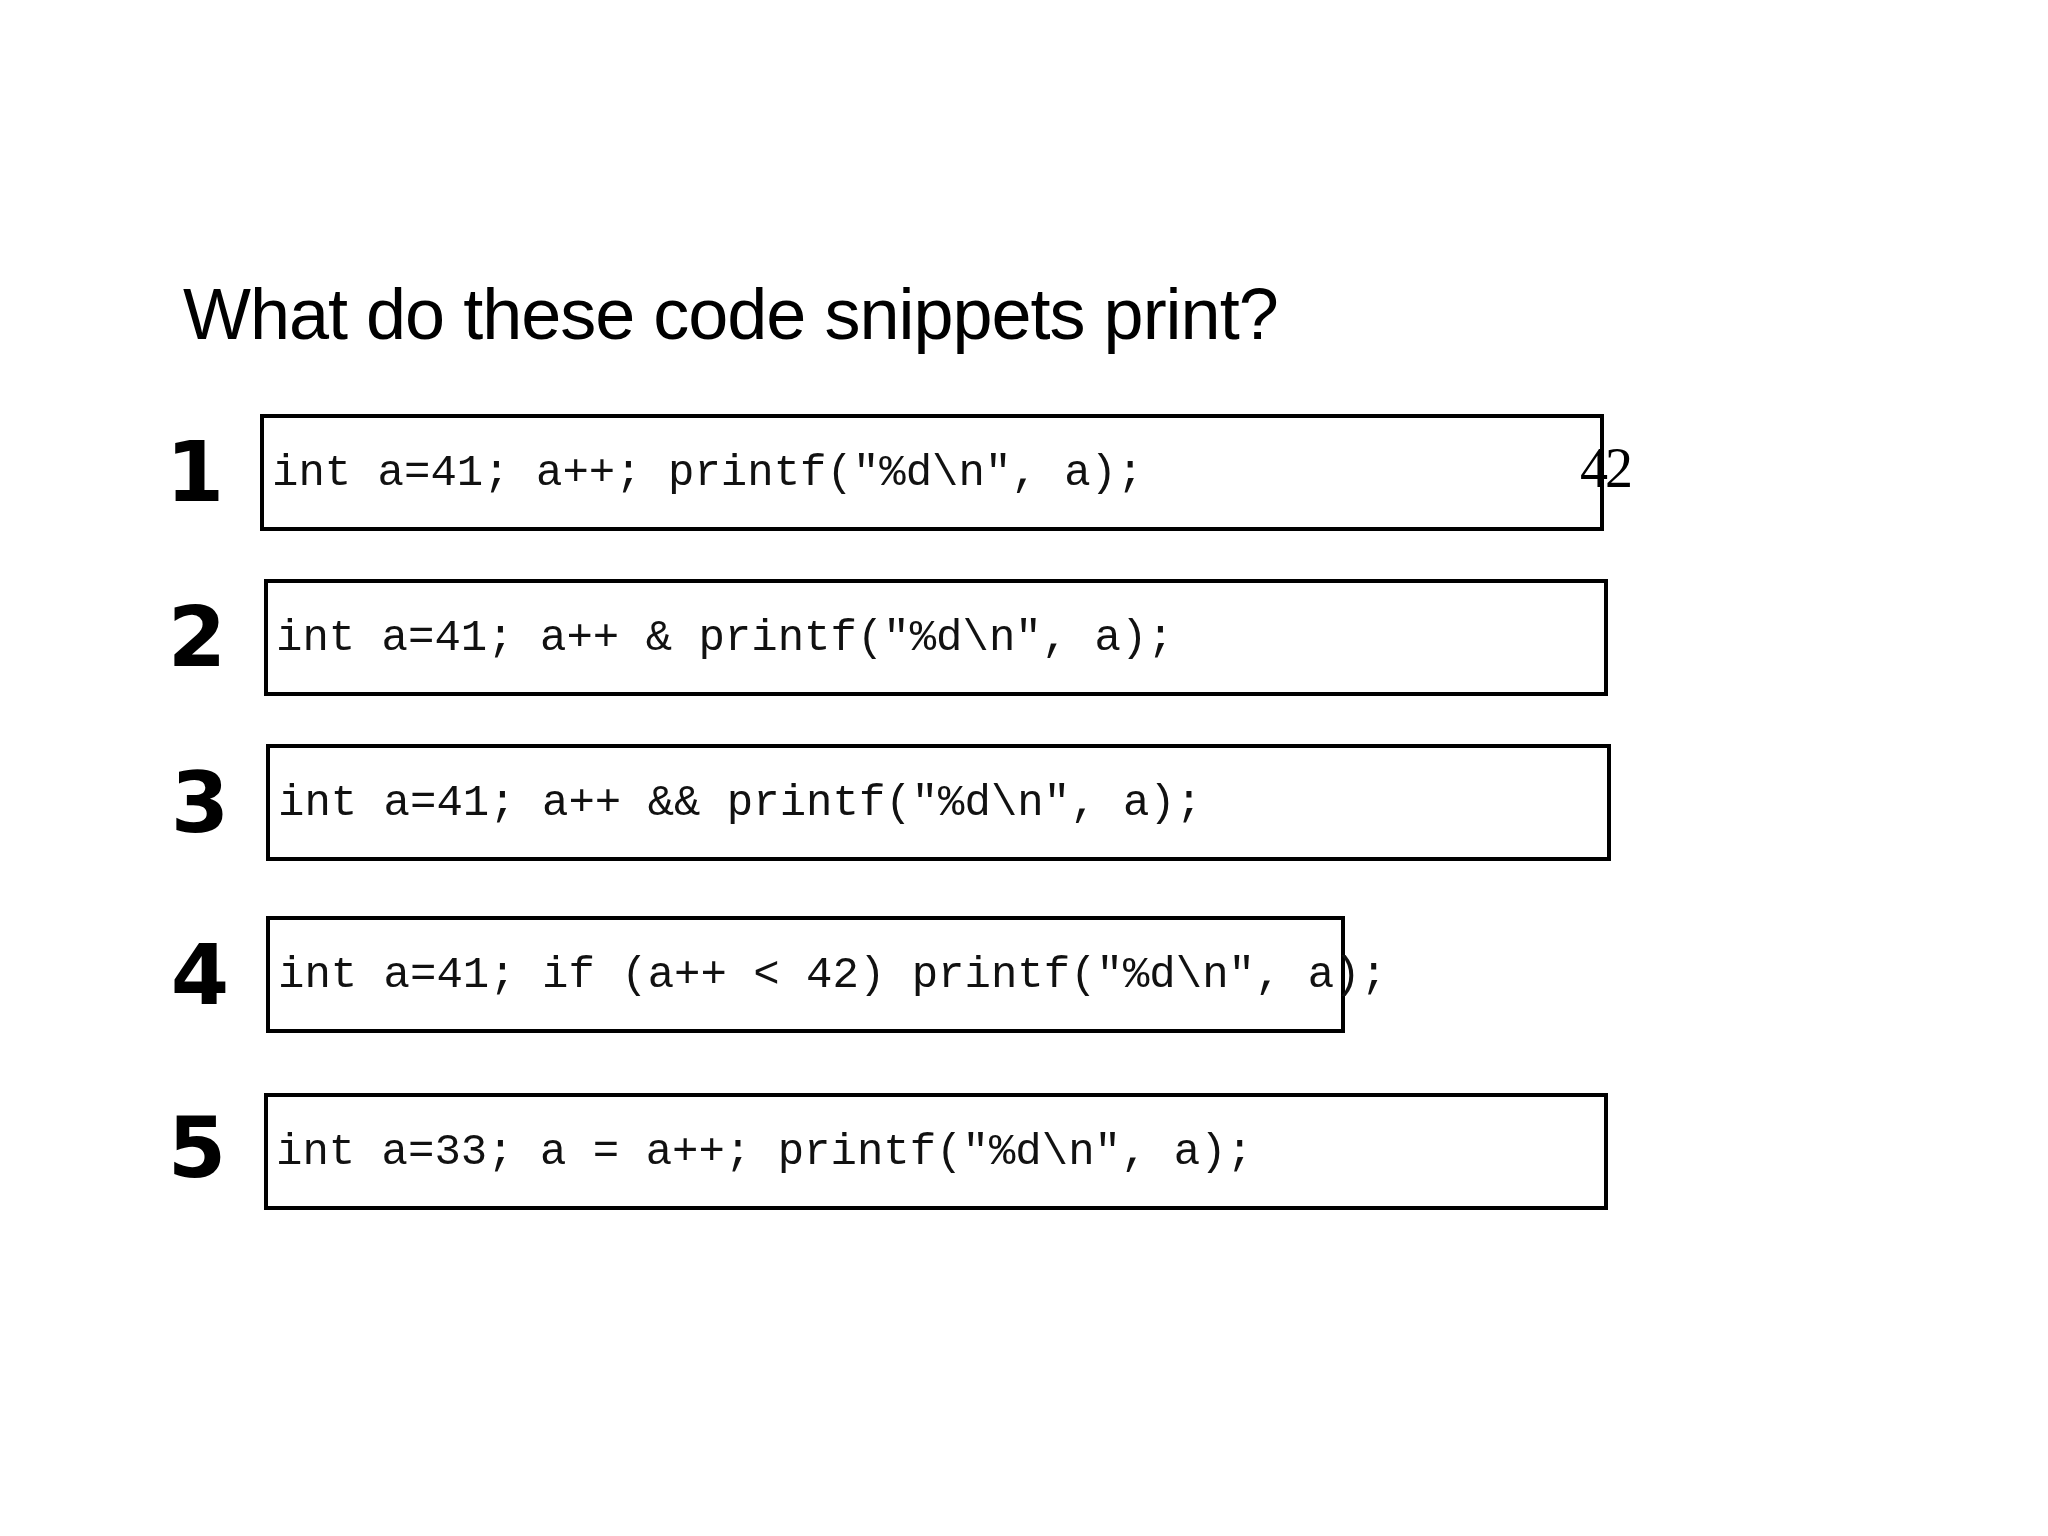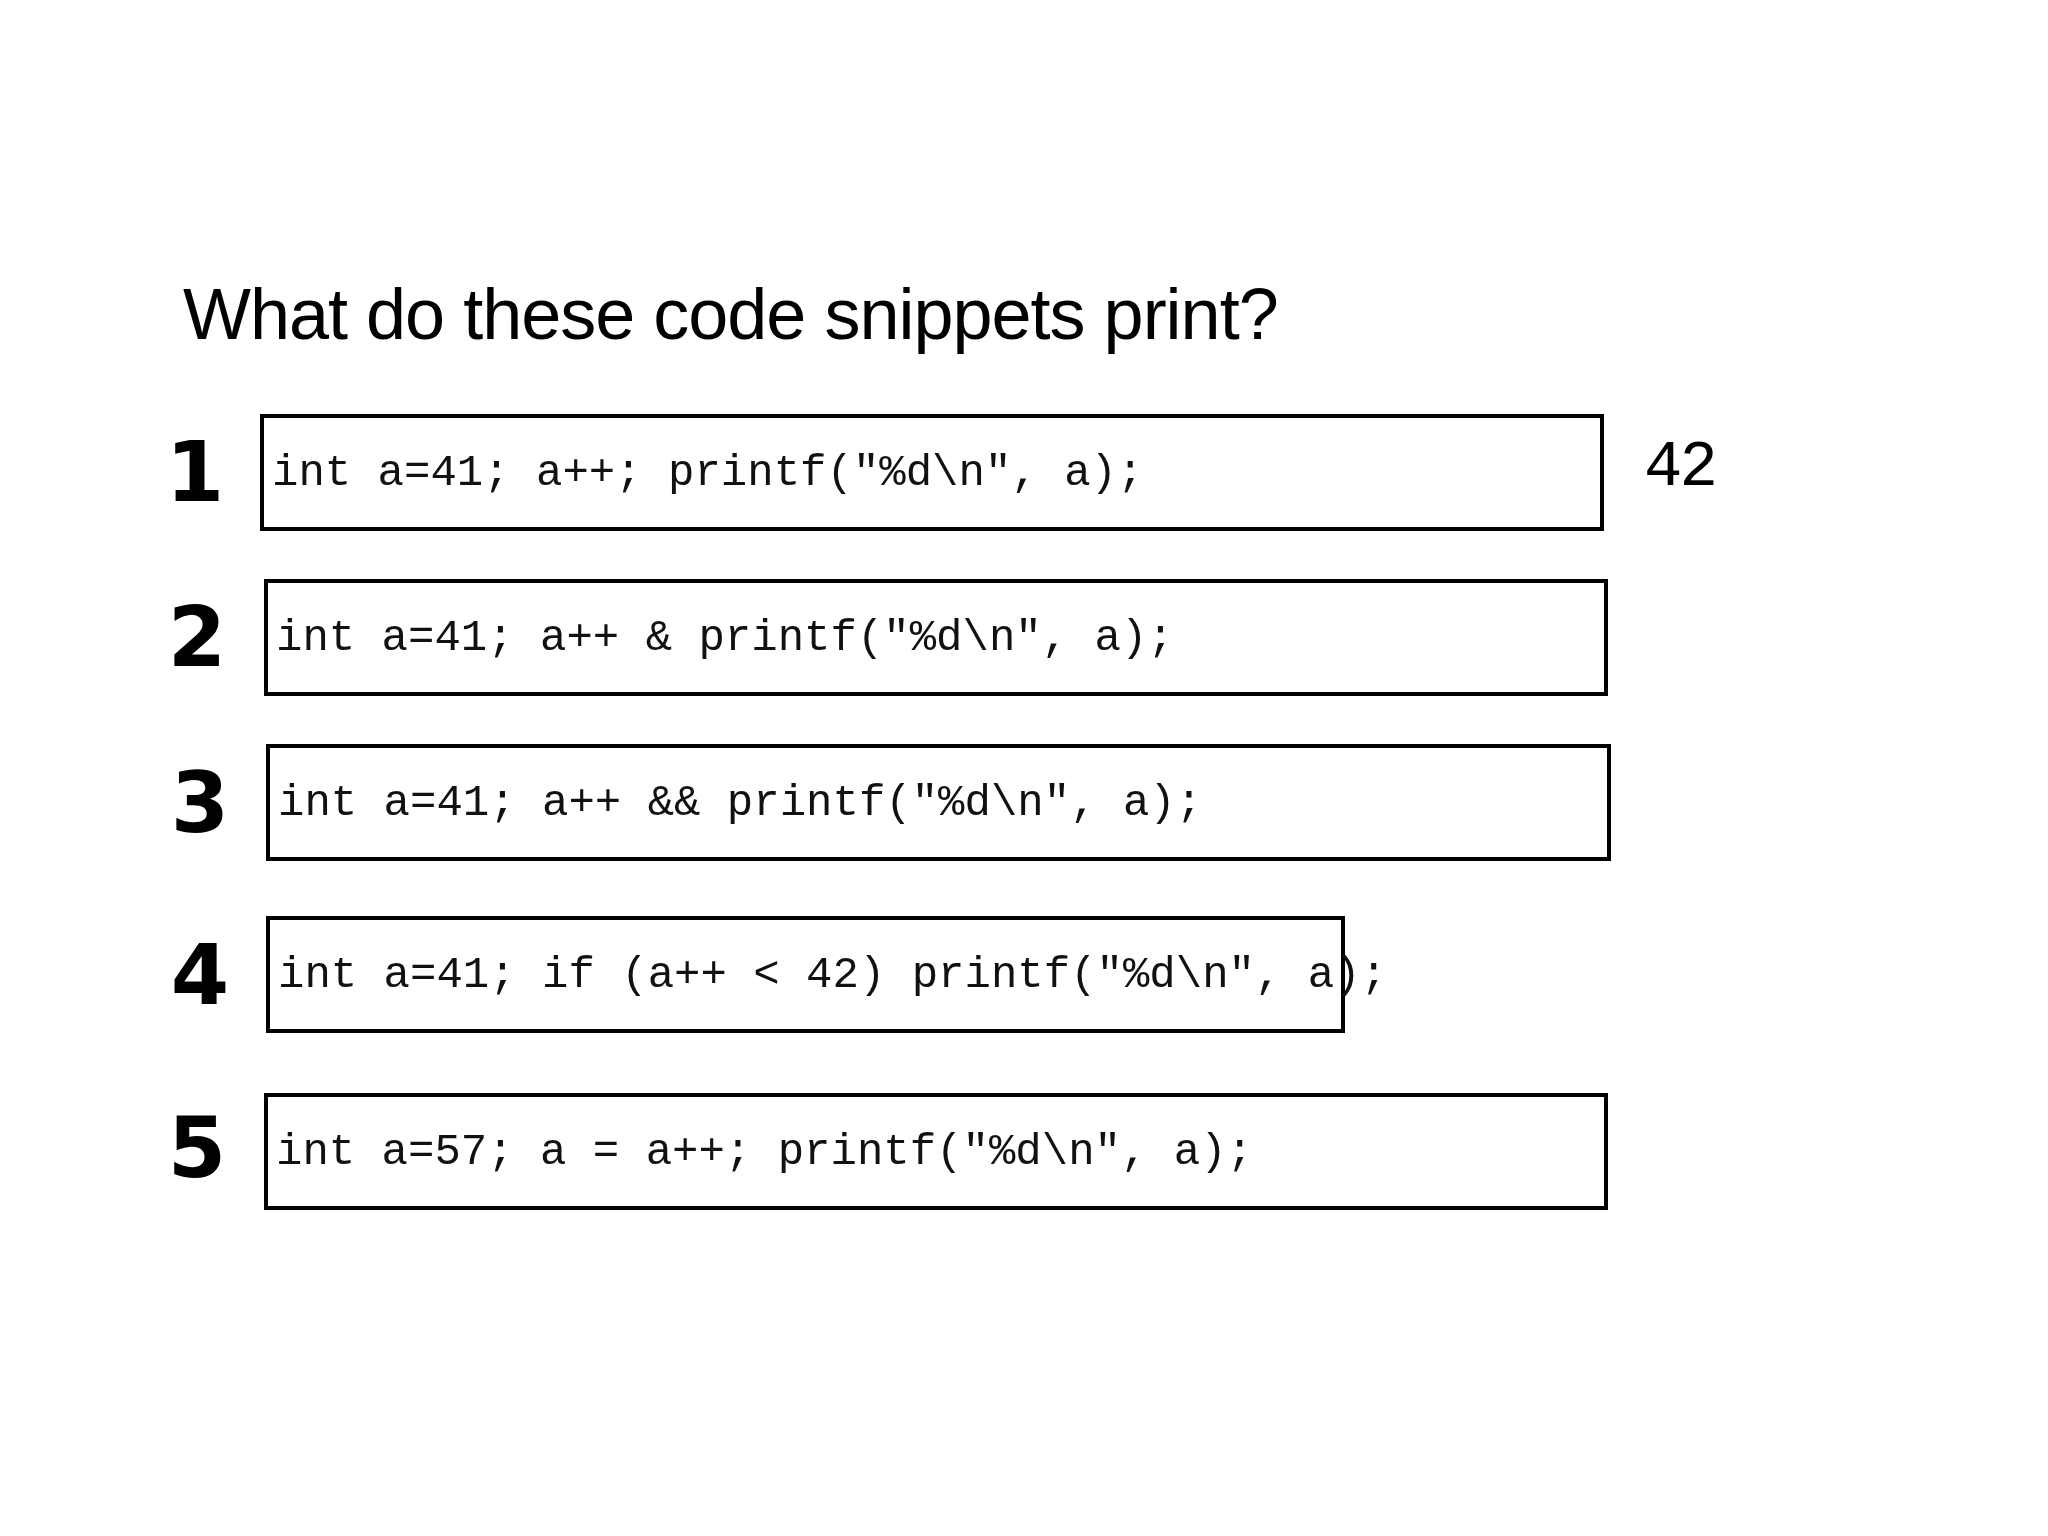--- a/index.html
+++ b/index.html
@@ -45,24 +45,24 @@
     .code {
       font-family: "Liberation Mono", monospace;
       font-size: 44px;
       line-height: 50px;
       padding-left: 8px;
       white-space: pre;
       color: #111111;
     }
     .answer {
       position: absolute;
-      left: 1644px;
+      left: 1580px;
       top: 418px;
-      font-family: Liberation Mono, monospace;
-      font-size: 64px;
+      font-family: Liberation Serif, serif;
+      font-size: 56px;
       line-height: 100px;
       letter-spacing: -3px;
       white-space: nowrap;
     }
   </style>
 </head>
 <body>
 
 <div class="title">What do these code snippets print?</div>
 
@@ -82,14 +82,14 @@
   <span class="code">int a=41; a++ &amp;&amp; printf("%d\n", a);</span>
 </div>
 
 <div class="num" style="left:165px; top:925px;">4</div>
 <div class="box" style="left:266px; top:916px; width:1079px;">
   <span class="code">int a=41; if (a++ &lt; 42) printf("%d\n", a);</span>
 </div>
 
 <div class="num" style="left:162px; top:1098px;">5</div>
 <div class="box" style="left:264px; top:1093px; width:1344px;">
-  <span class="code">int a=57; a = a++; printf("%d\n", a);</span>
+  <span class="code">int a=33; a = a++; printf("%d\n", a);</span>
 </div>
 
 </body></html>

